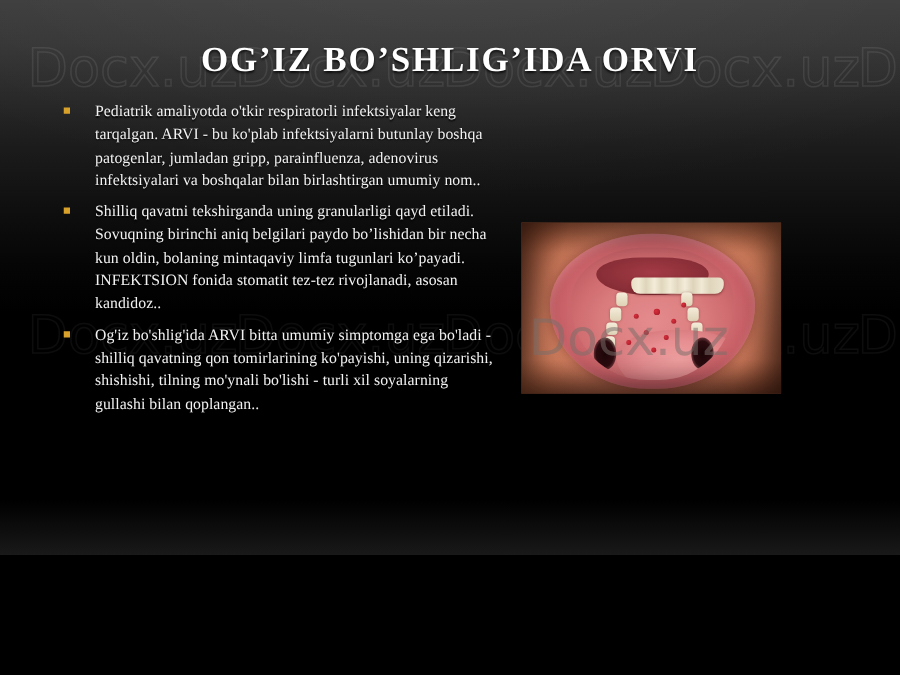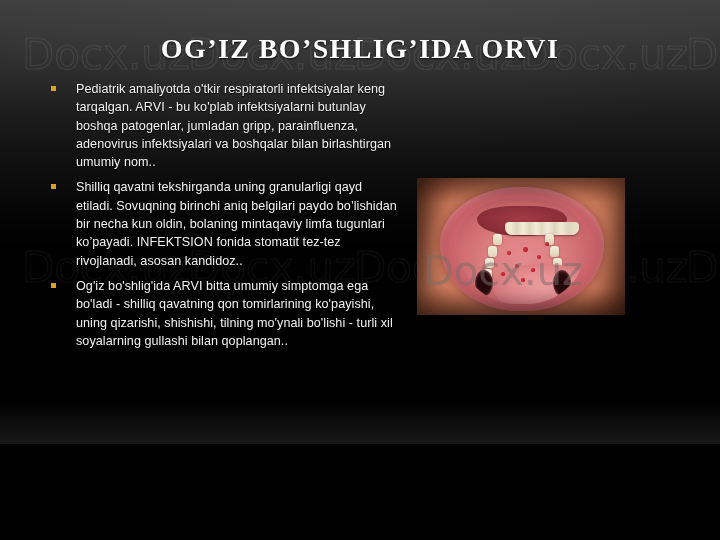--- a/index.html
+++ b/index.html
@@ -113,21 +113,21 @@
     position: absolute;
     left: 5px;
     top: 6px;
     width: 5px;
     height: 5px;
     background: #d8a12a;
   }
   .bullet-text {
     display: block;
     color: #f2f2f2;
-    font-family: Liberation Sans, sans-serif;
+    font-family: Liberation Serif, serif;
     font-size: 12.6px;
     line-height: 18.3px;
     letter-spacing: 0.05px;
     text-shadow: 0 1px 1px rgba(0,0,0,0.9);
   }
 
   
   #photo-wrap {
     position: absolute;
     left: 417px;

